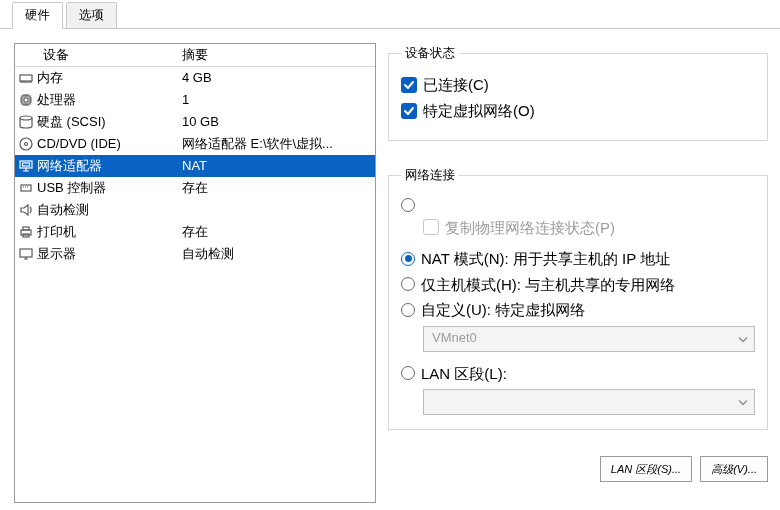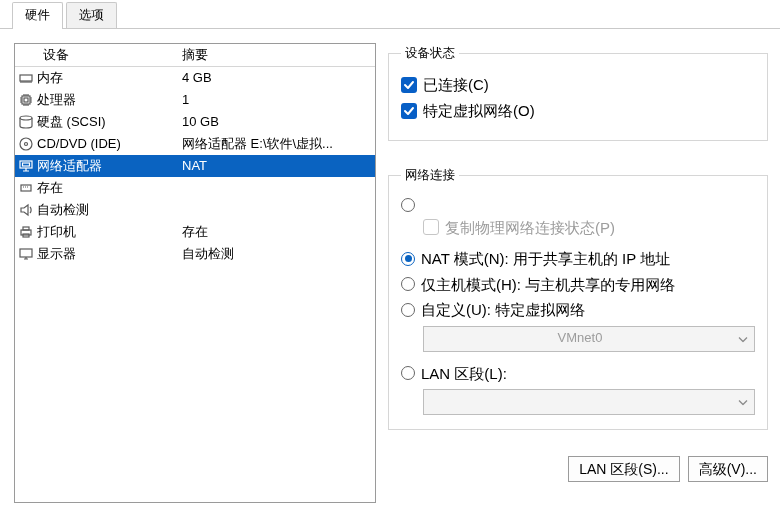--- a/index.html
+++ b/index.html
@@ -148,35 +148,35 @@
     position:relative;
     width:100%;
     height:26px;
     border:1px solid #bdbdbd;
     background:#f4f4f4;
     color:var(--disabled);
     display:flex;align-items:center;
     padding:0 26px 0 8px;
     font-size:13px;
     margin-top:6px;
-    justify-content:center;
   }
   .combo .chev{
     position:absolute;right:6px;top:50%;transform:translateY(-50%);
   }
 
   .btn-row{display:flex;justify-content:flex-end;gap:8px;margin-top:6px;}
   .btn{
     height:26px;
     padding:0 10px;
     border:1px solid var(--btn-border);
     background:var(--btn-bg);
-    font-size:14px;
+    font-size:11px;
     display:flex;align-items:center;
     cursor:default;
+    font-style:italic;
   }
 
   
   .ic{stroke:#5a5a5a;fill:none;stroke-width:1.2;}
 </style>
 </head>
 <body>
 
 <div class="tabs">
   <span class="tab active">硬件</span>
@@ -244,20 +244,21 @@
           <span class="col-device">网络适配器</span>
           <span class="col-summary">NAT</span>
         </div>
         <div class="dev-row">
           <span class="col-icon">
             <svg class="ic" width="16" height="16" viewBox="0 0 16 16">
               <rect x="3" y="5" width="10" height="6"></rect>
               <path d="M5 7h1M7 7h1M9 7h1"></path>
             </svg>
           </span>
+          <span class="col-device">USB 控制器</span>
           <span class="col-summary">存在</span>
         </div>
         <div class="dev-row">
           <span class="col-icon">
             <svg class="ic" width="16" height="16" viewBox="0 0 16 16">
               <path d="M3 6v4h3l4 3V3L6 6z"></path>
               <path d="M12 5c1.5 1.5 1.5 4.5 0 6"></path>
             </svg>
           </span>
           <span class="col-summary">自动检测</span>

